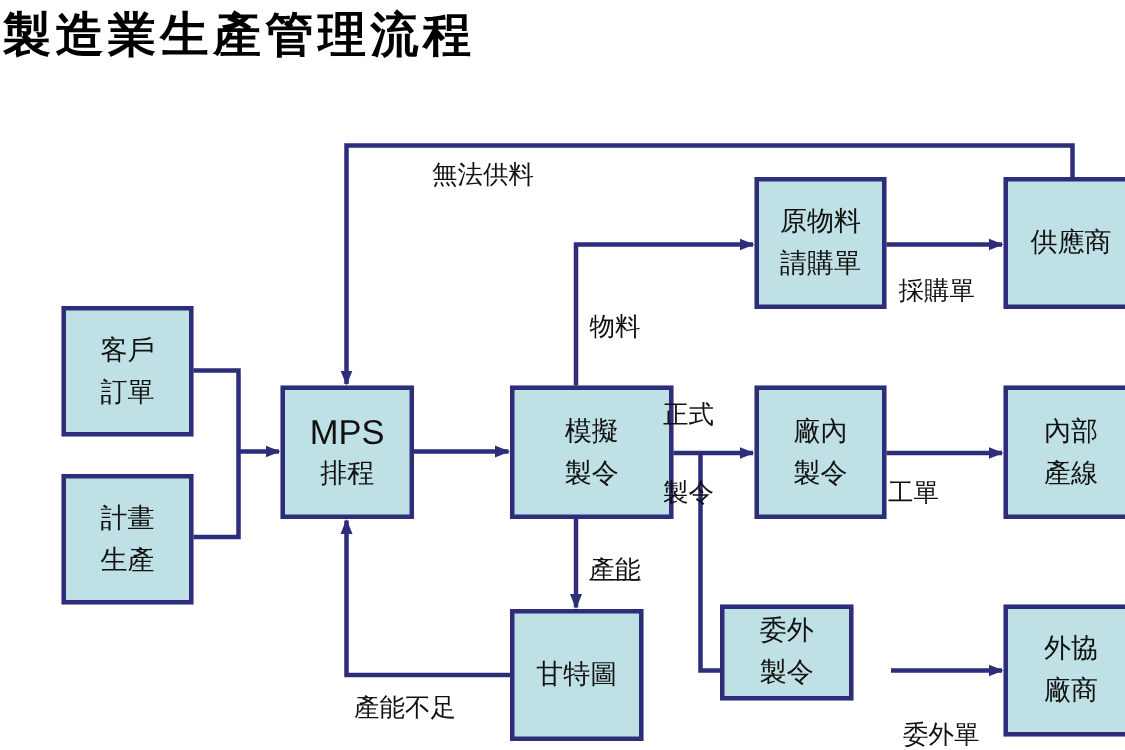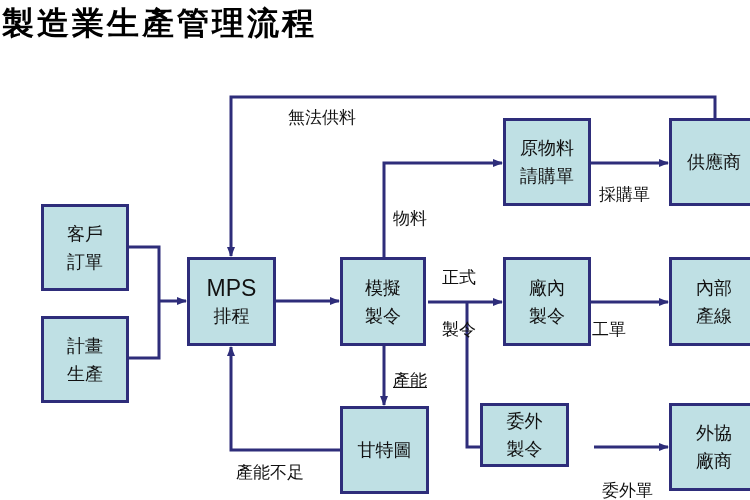--- a/index.html
+++ b/index.html
@@ -56,21 +56,21 @@
 
 <div class="box" style="left:41px;top:204px;width:88px;height:87px;">
   <div><span>客戶</span><span>訂單</span></div>
 </div>
 <div class="box" style="left:41px;top:316px;width:88px;height:87px;">
   <div><span>計畫</span><span>生產</span></div>
 </div>
 <div class="box mps" style="left:187px;top:257px;width:89px;height:89px;">
   <div><span class="l1">MPS</span><span>排程</span></div>
 </div>
-<div class="box" style="left:340px;top:257px;width:86px;height:89px;">
+<div class="box" style="left:340px;top:257px;width:109px;height:89px;">
   <div><span>模擬</span><span>製令</span></div>
 </div>
 <div class="box" style="left:340px;top:406px;width:89px;height:88px;">
   <div><span>甘特圖</span></div>
 </div>
 <div class="box" style="left:503px;top:118px;width:88px;height:88px;">
   <div><span>原物料</span><span>請購單</span></div>
 </div>
 <div class="box" style="left:669px;top:118px;width:90px;height:88px;">
   <div><span>供應商</span></div>

